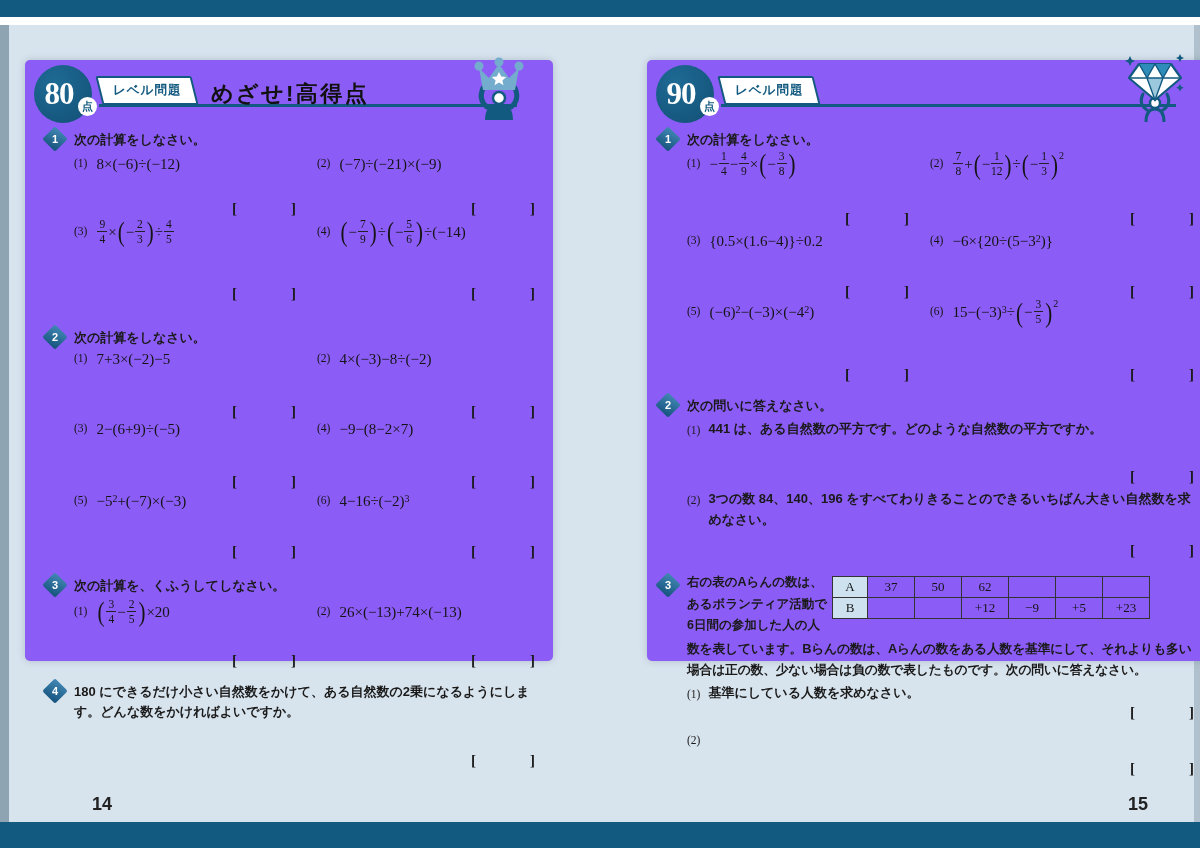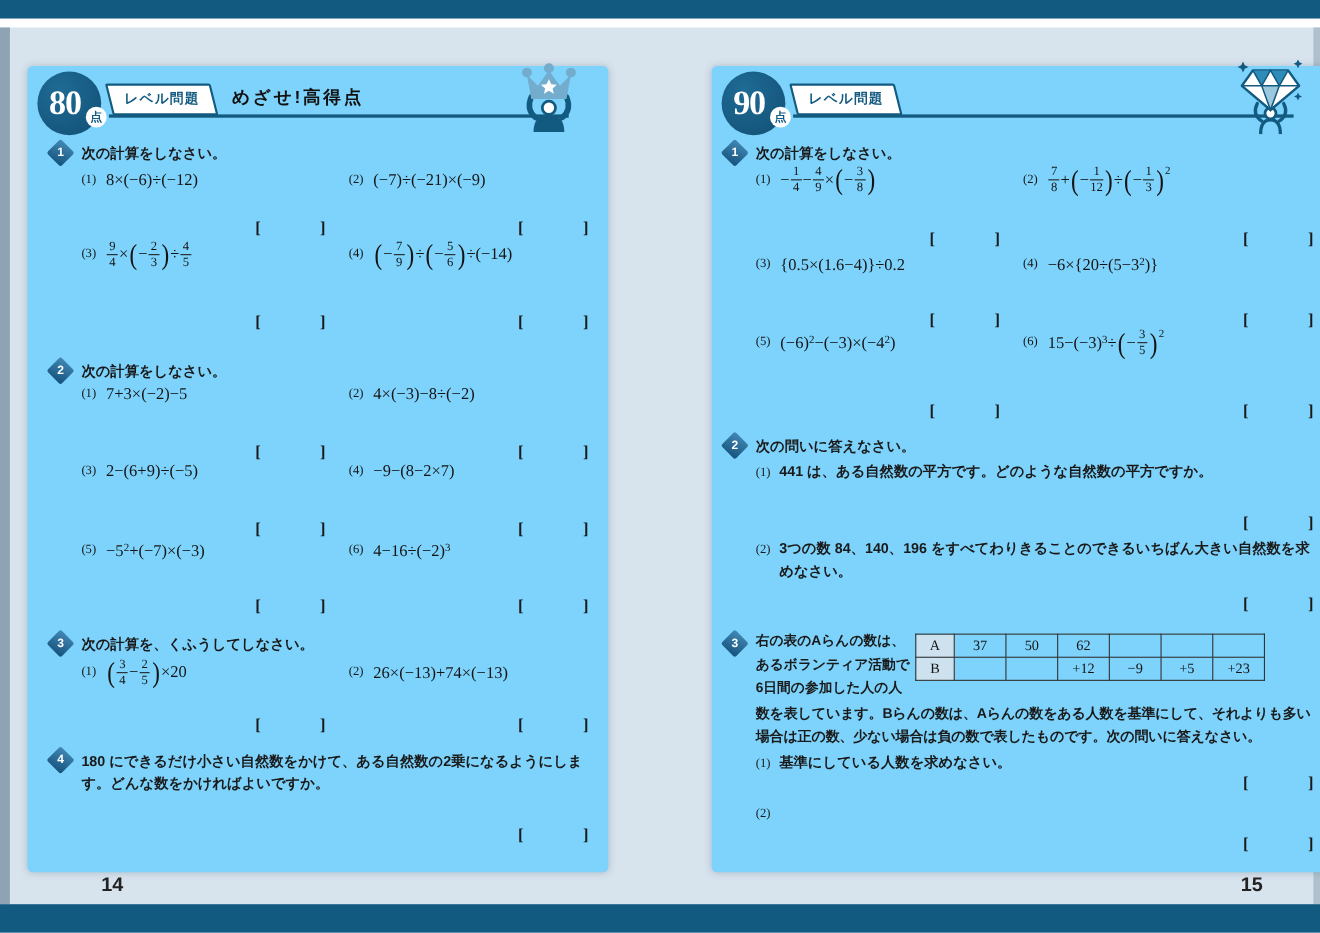--- a/index.html
+++ b/index.html
@@ -4,38 +4,38 @@
 <style>
   html,body{margin:0;padding:0;}
   body{width:1200px;height:848px;position:relative;background:#d7e3ed;overflow:hidden;
        font-family:"Liberation Sans",sans-serif;color:#1a1a1a;}
   .topband{position:absolute;top:0;left:0;right:0;height:17px;background:#135a80;}
   .topwhite{position:absolute;top:17px;left:0;right:0;height:8px;background:#fff;}
   .botband{position:absolute;bottom:0;left:0;right:0;height:26px;background:#135a80;}
   .edgeL{position:absolute;left:0;top:25px;bottom:26px;width:9px;background:#8ea4b3;}
   .edgeR{position:absolute;right:0;top:25px;bottom:26px;width:6px;background:#b0c1cd;}
 
-  .page{position:absolute;top:60px;width:528px;height:733px;background:#7dd3fc;
+  .page{position:absolute;top:60px;width:528px;height:601px;background:#8b5cf6;
         border-radius:5px;box-shadow:0 0 7px rgba(80,100,120,.28);}
   .page.l{left:25px;} .page.r{left:647px;padding-left:37px;}
 
   
   .phd{position:absolute;top:0;left:8px;right:14px;height:60px;}
   .circ{position:absolute;left:1px;top:5px;width:58px;height:58px;border-radius:50%;
         background:radial-gradient(circle at 35% 30%,#1e6b95,#124f74);z-index:3;}
   .score{position:absolute;inset:0;display:flex;align-items:center;justify-content:center;
          color:#fff;font-family:"Liberation Serif",serif;font-weight:700;font-size:31px;
          letter-spacing:-1px;padding-right:8px;}
   .dot{position:absolute;right:-5px;bottom:7px;width:19px;height:19px;border-radius:50%;
        background:#fff;color:#135a80;font-size:11px;font-weight:700;
        display:flex;align-items:center;justify-content:center;z-index:4;}
   .tab{position:absolute;left:66px;top:16px;height:25px;padding:0 12px;border:2px solid #135a80;
        background:#fff;transform:skewX(14deg);border-radius:2px;display:flex;align-items:center;z-index:2;}
   .tab span{transform:skewX(-14deg);color:#135a80;font-size:12.5px;font-weight:700;letter-spacing:1px;}
-  .ttl{position:absolute;left:178px;top:19px;font-size:16px;font-weight:700;letter-spacing:2.5px;color:#111;}
+  .ttl{position:absolute;left:178px;top:19px;font-size:22px;font-weight:700;letter-spacing:2.5px;color:#111;}
   .rule{position:absolute;left:66px;right:22px;top:44px;height:3px;background:#135a80;}
   .hicon{position:absolute;right:12px;top:-6px;z-index:5;}
 
   
   .prob{position:absolute;right:16px;}
   .page.l .prob{left:49px;} .page.r .prob{left:40px;}
   .phead{position:relative;height:20px;display:flex;align-items:center;}
   .pnum{position:absolute;left:-28px;top:0;width:18px;height:18px;border-radius:2px;
         background:linear-gradient(160deg,#4389b6,#14527c);transform:rotate(45deg);}
   .pnum span{position:absolute;inset:0;transform:rotate(-45deg);color:#fff;font-size:11px;

